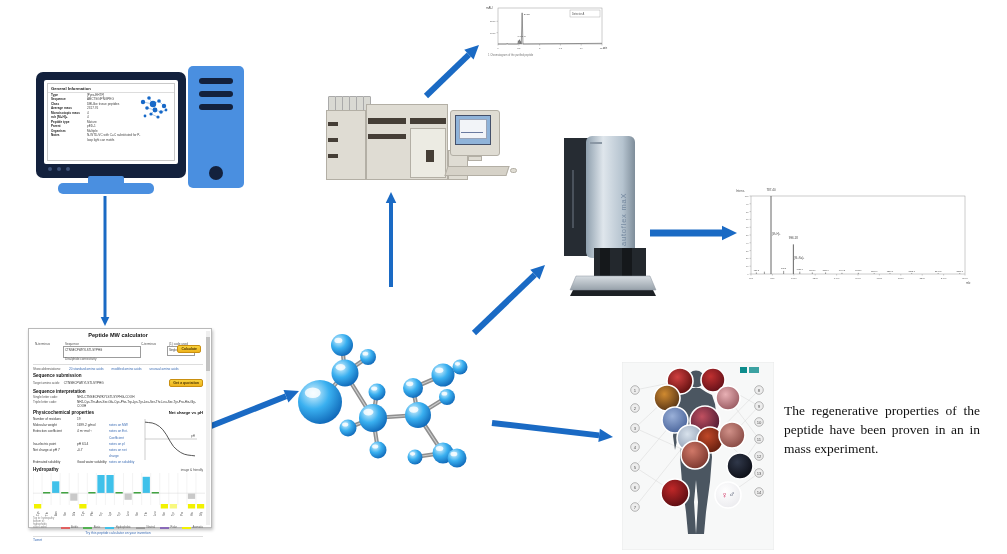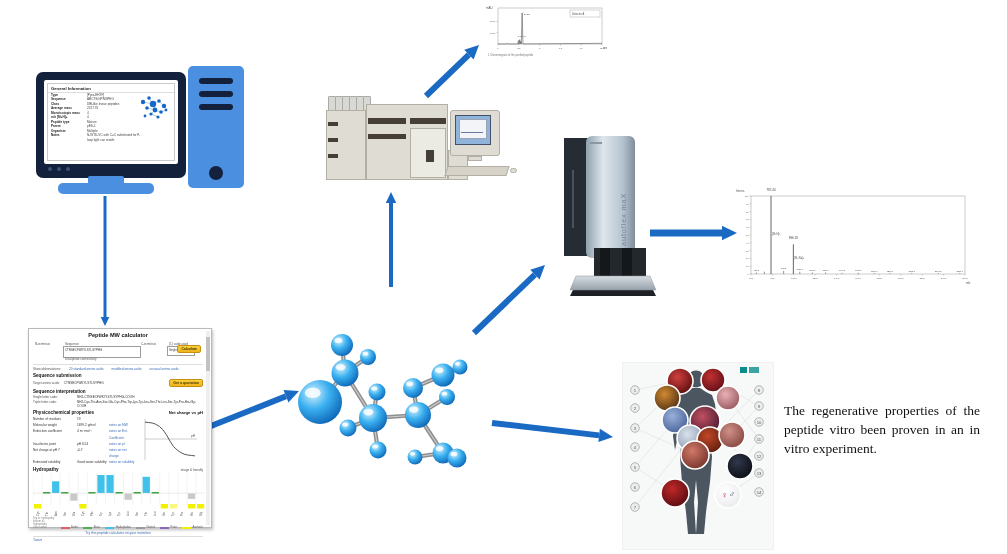--- a/index.html
+++ b/index.html
@@ -797,13 +797,13 @@
     <g>
       <circle cx="137" cy="111" r="4.3" fill="#ededed" stroke="#9a9a9a" stroke-width="0.7"></circle>
       <text x="137" y="112.6" font-size="4.2" fill="#555" text-anchor="middle" font-family="Liberation Sans, sans-serif">13</text>
     </g>
     <g>
       <circle cx="137" cy="130" r="4.3" fill="#ededed" stroke="#9a9a9a" stroke-width="0.7"></circle>
       <text x="137" y="131.6" font-size="4.2" fill="#555" text-anchor="middle" font-family="Liberation Sans, sans-serif">14</text>
     </g>
   </svg>
 
-<div class="abs" id="caption">The regenerative properties of the peptide vitro been proven in an in vitro experiment.</div>
+<div class="abs" id="caption">The regenerative properties of the peptide have been proven in an in mass experiment.</div>
 
 </body></html>

